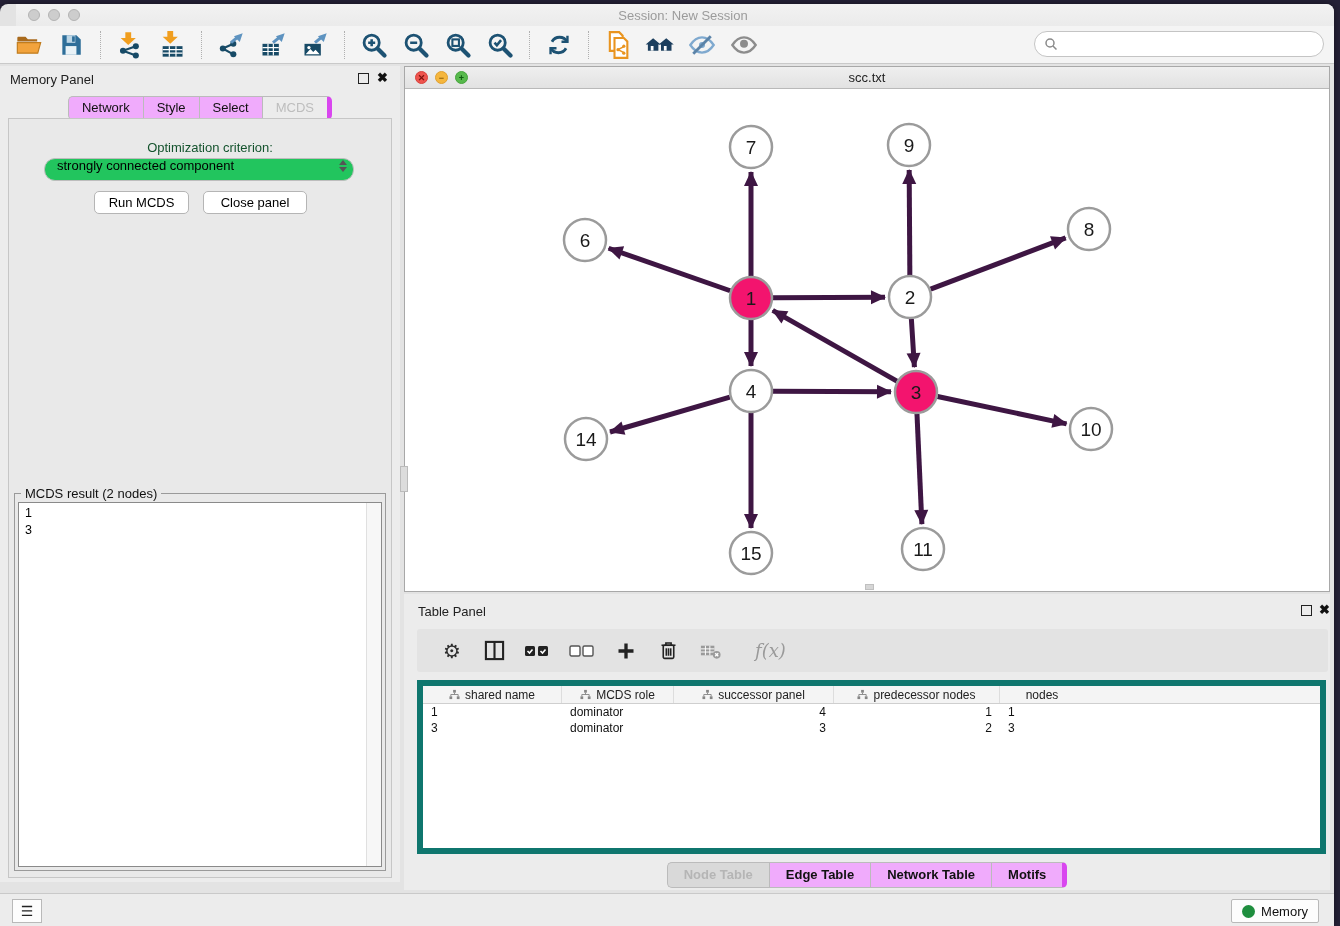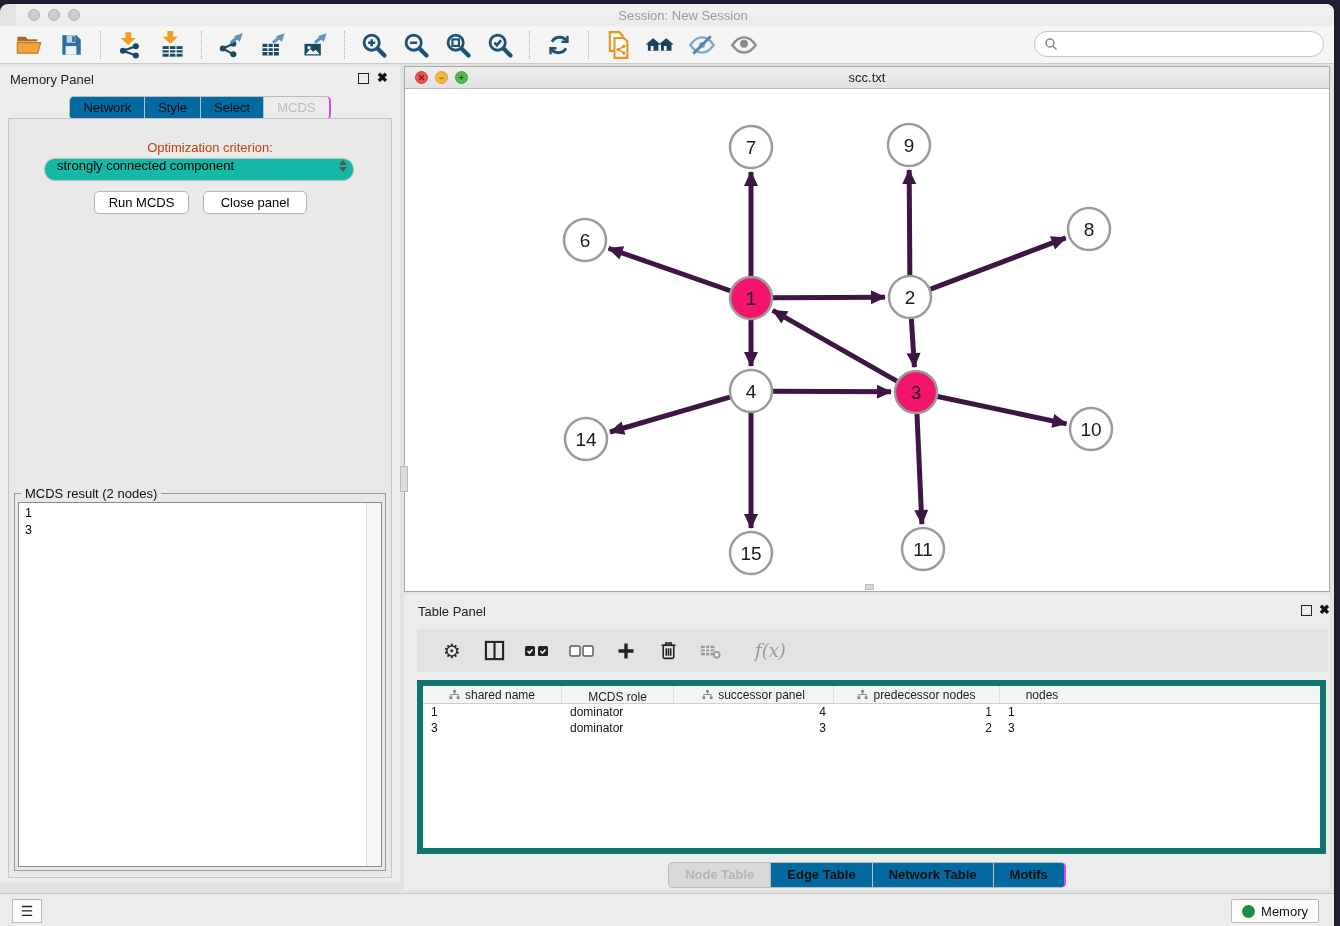--- a/index.html
+++ b/index.html
@@ -31,31 +31,31 @@
 
   
   #control-panel { position:absolute; left:0; top:62px; width:400px; height:816px;
     background:#ececec; }
   .panel-head { position:absolute; left:0; top:0; width:100%; height:26px; }
   .panel-title { position:absolute; left:10px; top:6px; font-size:13px; color:#222; }
   .float-btn { position:absolute; top:7px; width:11px; height:11px;
     border:1.6px solid #222; background:transparent; cursor:pointer; }
   .close-btn { position:absolute; top:4px; font-size:13px; font-weight:bold; color:#111; cursor:pointer; }
   #cp-tabs { position:absolute; left:0; top:30px; width:100%; display:flex; justify-content:center; }
-  .seg { border:1px solid #bbb; border-right:none; background:#0369a1; font-size:13px;
+  .seg { border:1px solid #bbb; border-right:none; background:#f0abfc; font-size:13px;
     padding:3px 13px 4px; cursor:pointer; color:#111; }
   .seg:first-child { border-radius:5px 0 0 5px; }
-  .seg:last-child { border-radius:0 5px 5px 0; border-right:2px solid #d946ef; }
+  .seg:last-child { border-radius:0 5px 5px 0; border-right:5px solid #d946ef; }
   .seg.disabled-sel { background:#ececec; color:#bdbdbd; }
   #cp-content { position:absolute; left:8px; top:52px; width:384px; height:760px;
     background:#e9e9e9; border:1px solid #c6c6c6; }
   #opt-label { position:absolute; left:0; top:74px; width:100%; text-align:center;
-    font-size:13px; color:#c2410c;padding-left:20px; }
+    font-size:13px; color:#14532d;padding-left:20px; }
   #criterion-select { position:absolute; left:44px; top:92px; width:310px; height:23px;
-    background:#14b8a6; border:1px solid #bdbdbd; border-radius:11px; display:flex;
+    background:#22c55e; border:1px solid #bdbdbd; border-radius:11px; display:flex;
     align-items:center; padding:0 6px 8px 12px; font-size:13px; cursor:pointer; }
   #criterion-select .val { flex:1; }
   .stepper { display:flex; flex-direction:column; gap:2px; align-items:center; }
   .stepper i { width:0; height:0; border-left:4px solid transparent; border-right:4px solid transparent; }
   .stepper .up { border-bottom:5px solid #555; }
   .stepper .dn { border-top:5px solid #555; }
   .cp-btn { position:absolute; top:125px; height:23px; background:#fff;
     border:1px solid #b5b5b5; border-radius:5px; font-size:13px; cursor:pointer;
     font-family:"Liberation Sans",sans-serif; }
   #run-btn { left:94px; width:95px; }
@@ -98,21 +98,21 @@
   .tpi.disabled { cursor:default; }
   #gear-glyph { font-size:20px; color:#2c2c2c; font-family:"DejaVu Sans",sans-serif; }
   #fx-label { font-family:"DejaVu Serif",serif; font-style:italic; color:#9a9a9a; font-size:18px;margin-left:15px; }
   #node-table { position:absolute; left:13px; top:86px; right:4px; bottom:36px;
     background:#fff; border:6px solid #0f766e; }
   #nt-header { display:flex; height:18px; background:#f4f4f4; border-bottom:1px solid #cfcfcf;
     font-size:12px; color:#222; }
   .hcell { display:flex; align-items:center; justify-content:center; gap:5px;
     border-right:1px solid #ddd; cursor:pointer; position:relative; }
   .hcell:last-child { border-right:none; }
-  .c0{width:139px;} .c1{width:112px;flex-direction:column;} .c2{width:160px;} .c3{width:166px;} .c4{width:84px;}
+  .c0{width:139px;} .c1{width:112px;} .c2{width:160px;} .c3{width:166px;} .c4{width:84px;}
   .trow { display:flex; height:16px; font-size:12px; color:#111; align-items:center; }
   .tcell { padding:0 8px; white-space:nowrap; overflow:hidden; }
   .tcell.num { text-align:right; }
   #tp-tabs { position:absolute; left:0; bottom:2px; width:100%; display:flex;
     justify-content:center; }
   #tp-tabs .seg { padding:4px 16px 5px; font-weight:bold; }
   #tp-tabs .seg.selected { background:#d9d9d9; color:#b5b5b5; }
 
   
   #status-bar { position:absolute; left:0; top:889px; width:100%; height:33px;

